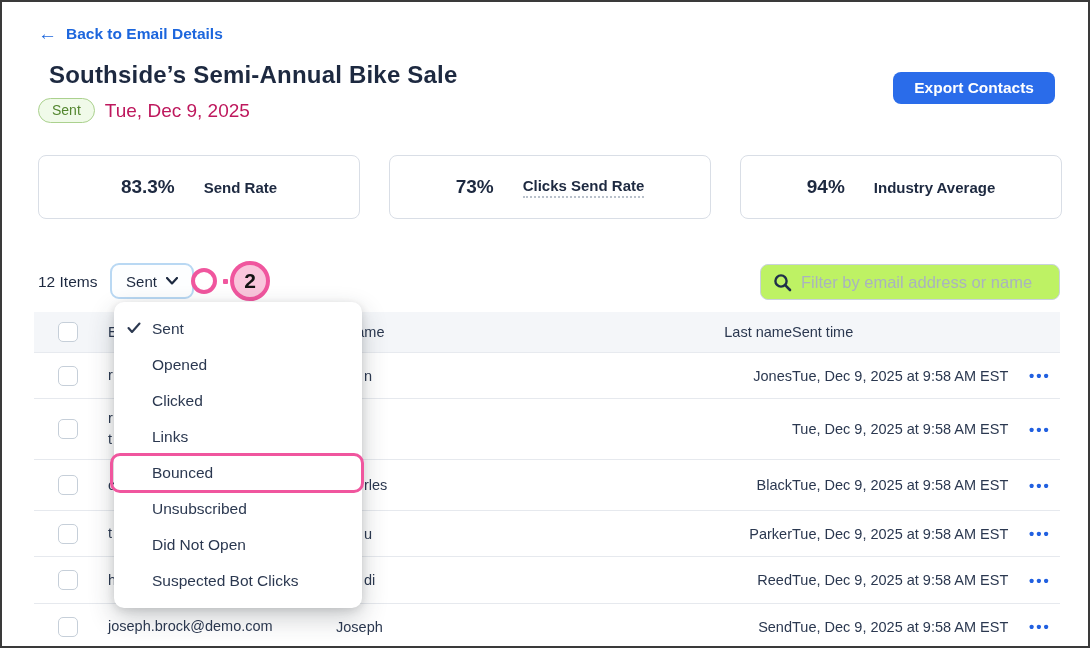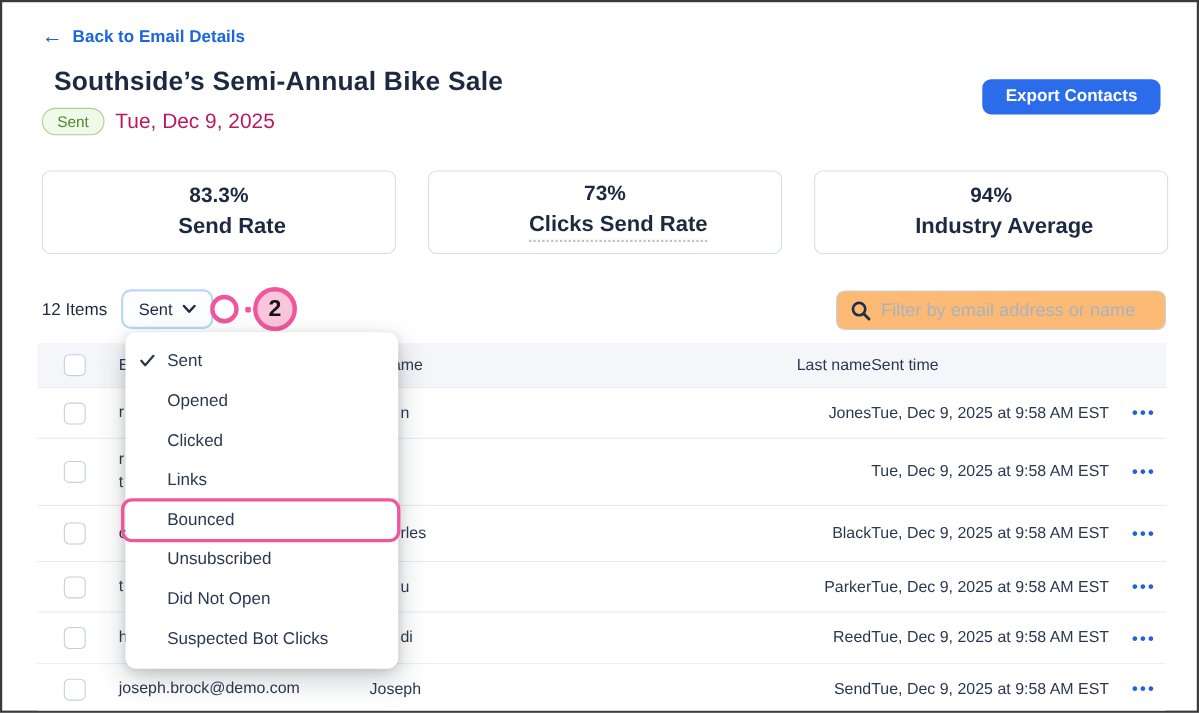--- a/index.html
+++ b/index.html
@@ -17,33 +17,33 @@
   .title { position:absolute; left:35px; top:59px; font-size:24px; font-weight:700; color:#1d2940; letter-spacing:.2px;margin-left:12px; }
   .meta { position:absolute; left:36px; top:96px; display:flex; align-items:center; gap:10px; }
   .badge { background:#f0fae9; border:1px solid #abd18e; color:#53862f; border-radius:999px;
            padding:3px 13px 4px; font-size:14px; }
   .date { font-size:19px; color:#be185d; }
   .export { position:absolute; right:33px; top:70px; height:32px; padding:0 21px;
             background:#2a6cea; color:#fff; border:none; border-radius:8px;
             font-size:15.5px; font-weight:700; cursor:pointer; font-family:inherit; }
   
   .cards { position:absolute; left:36px; top:153px; display:flex; gap:29px; }
-  .card { width:322px; height:76px; border:1px solid #d9dee6; border-radius:8px; background:#fff;
-          display:flex; flex-direction:column; align-items:center; justify-content:center; gap:5px; }
+  .card { width:322px; height:64px; border:1px solid #d9dee6; border-radius:8px; background:#fff;
+          display:flex; flex-direction:row; align-items:center; justify-content:center; gap:5px; }
   .card .v { font-size:19px; font-weight:700; color:#1d2940; }
-  .card .l { font-size:20px; font-weight:700; color:#1d2940;margin-left:24px; }
+  .card .l { font-size:15px; font-weight:700; color:#1d2940;margin-left:24px; }
   .card.u .l { border-bottom:2px dotted #b9c1cb; padding-bottom:2px; }
   
   .items-count { position:absolute; left:36px; top:271px; font-size:15.5px; color:#1d2940; }
   .filter-btn { position:absolute; left:108px; top:261px; height:36px; width:84px;
                 background:#fdfeff; border:2px solid #b9d8f3; border-radius:9px;
                 display:flex; align-items:center; justify-content:center; gap:9px;
                 font-size:15px; color:#1d2940; cursor:pointer; font-family:inherit; }
   .search { position:absolute; left:758px; top:262px; width:300px; height:36px;
-            border:1px solid #c9d2dc; border-radius:8px; background:#fdba74;
+            border:1px solid #c9d2dc; border-radius:8px; background:#bef264;
             display:flex; align-items:center; gap:9px; padding:0 8px 0 12px; overflow:hidden; }
   .search input { border:none; outline:none; flex:1; min-width:0; font-size:16.5px;
                   color:#2b3850; font-family:inherit; background:transparent; }
   .search input::placeholder { color:#a9b3bf; }
   
   .ann-dot { position:absolute; left:189px; top:266px; width:26px; height:26px;
              border:4px solid #f0569e; border-radius:50%; background:#fff; z-index:6; }
   .ann-dash { position:absolute; top:277px; width:5px; height:5px; background:#f0569e; border-radius:1px; z-index:6; }
   .ann-badge { position:absolute; left:228px; top:259px; width:40px; height:40px;
                border:4px solid #f0569e; border-radius:50%; background:#f9c6dc; z-index:6;

